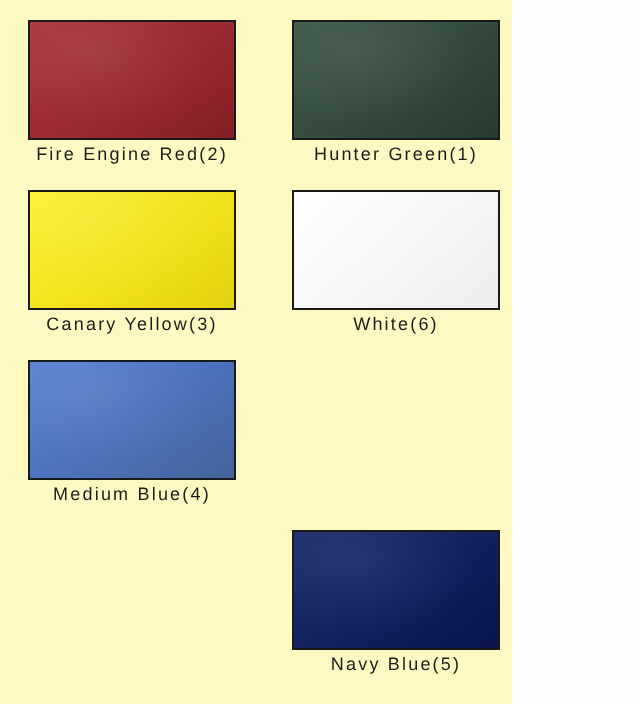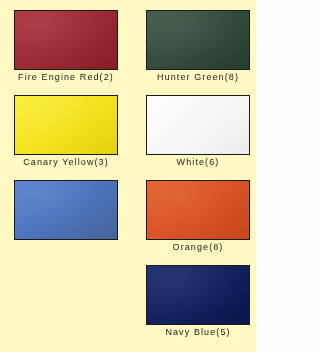--- a/index.html
+++ b/index.html
@@ -76,41 +76,38 @@
 
 <div id="swatch-chart" style="background: #fef9c3;">
 
   <div class="swatch-cell col-left row-0">
     <div class="swatch-chip" style="background: linear-gradient(150deg, rgb(165, 42, 52) 0%, rgb(156, 37, 48) 55%, rgb(142, 32, 41) 100%); border-color: rgb(26, 26, 26);"></div>
     <div class="swatch-label" style="color: rgb(28, 28, 28);">Fire Engine Red(2)</div>
   </div>
 
   <div class="swatch-cell col-right row-0">
     <div class="swatch-chip" style="background: linear-gradient(150deg, rgb(53, 80, 63) 0%, rgb(47, 72, 57) 55%, rgb(40, 63, 50) 100%); border-color: rgb(26, 26, 26);"></div>
-    <div class="swatch-label" style="color: rgb(28, 28, 28);">Hunter Green(8)</div>
+    <div class="swatch-label" style="color: rgb(28, 28, 28);">Hunter Green(1)</div>
   </div>
 
   <div class="swatch-cell col-left row-1">
     <div class="swatch-chip" style="background: linear-gradient(150deg, rgb(253, 238, 44) 0%, rgb(250, 232, 23) 55%, rgb(242, 222, 16) 100%); border-color: rgb(26, 26, 26);"></div>
     <div class="swatch-label" style="color: rgb(28, 28, 28);">Canary Yellow(3)</div>
   </div>
 
   <div class="swatch-cell col-right row-1">
     <div class="swatch-chip" style="background: linear-gradient(150deg, rgb(255, 255, 255) 0%, rgb(254, 254, 254) 55%, rgb(251, 251, 251) 100%); border-color: rgb(26, 26, 26);"></div>
     <div class="swatch-label" style="color: rgb(28, 28, 28);">White(6)</div>
   </div>
 
   <div class="swatch-cell col-left row-2">
     <div class="swatch-chip" style="background: linear-gradient(150deg, rgb(79, 124, 205) 0%, rgb(74, 114, 192) 50%, rgb(74, 107, 166) 100%); border-color: rgb(26, 26, 26);"></div>
+    <div class="swatch-label" style="color: rgb(28, 28, 28);">Medium Blue(4)</div>
   </div>
 
-  <div class="swatch-cell col-right row-2">
-    <div class="swatch-chip" style="background: linear-gradient(150deg, rgb(227, 87, 31) 0%, rgb(222, 80, 33) 55%, rgb(212, 74, 29) 100%); border-color: rgb(26, 26, 26);"></div>
-    <div class="swatch-label" style="color: rgb(28, 28, 28);">Orange(8)</div>
-  </div>
 
 
   <div class="swatch-cell col-right row-3">
     <div class="swatch-chip" style="background: linear-gradient(150deg, rgb(15, 32, 102) 0%, rgb(12, 27, 92) 55%, rgb(10, 23, 80) 100%); border-color: rgb(26, 26, 26);"></div>
     <div class="swatch-label" style="color: rgb(28, 28, 28);">Navy Blue(5)</div>
   </div>
 
 </div>
 
 </body></html>

